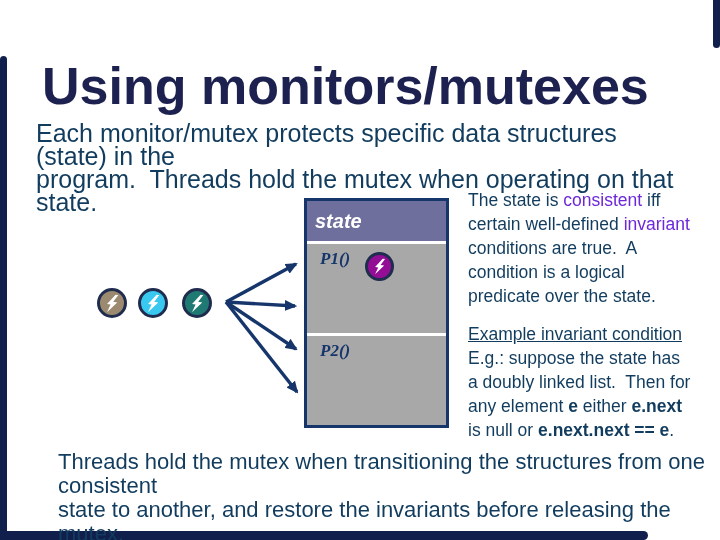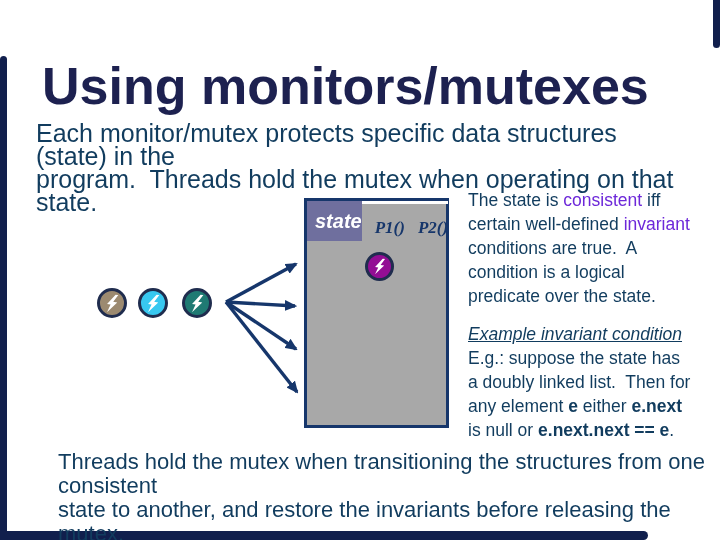--- a/index.html
+++ b/index.html
@@ -30,45 +30,45 @@
   }
   .rightcol{
     position:absolute;width:252px;
     font-size:17.5px;line-height:24px;color:#113c5e;
     white-space:pre-wrap;
   }
   #para1{left:468px;top:188px;}
   #para2{left:468px;top:322px;}
   .maroon{color:#6d28d9;}
   .bold{font-weight:bold;}
-  .underline{text-decoration:underline;font-style:italic;}
+  .underline{text-decoration:underline;}
 
   
   .arrows{position:absolute;left:0;top:0;pointer-events:none;}
   .thread{
     position:absolute;width:30px;height:30px;border-radius:50%;
     border:3px solid #1f2c4e;box-sizing:border-box;
     display:flex;align-items:center;justify-content:center;
   }
   .thread svg{transform:rotate(10deg);}
   .state-box{
     position:absolute;left:304px;top:198px;width:145px;height:230px;
     box-sizing:border-box;border:3px solid #16366b;background:#a8a8a8;
-    display:flex;flex-direction:row;
+    display:flex;flex-direction:column;
   }
   .state-header{
     height:40px;background:#6f6f9e;flex:none;
     color:#ffffff;font-weight:bold;font-style:italic;font-size:20px;
     padding:9px 0 0 8px;box-sizing:border-box;
   }
   .state-row{
     flex:1;border-top:3px solid #ffffff;
     font-family:"Liberation Serif", serif;font-style:italic;font-weight:600;
     font-size:17px;color:#16366b;
-    padding:14px 0 0 13px;box-sizing:border-box;
+    padding:5px 0 0 13px;box-sizing:border-box;
   }
   .monitor-thread{left:365px;top:252px;width:29px;height:29px;}
 </style>
 </head>
 <body>
 
 <div class="frame-left"></div>
 <div class="frame-bottom"></div>
 <div class="frame-topright"></div>
 

